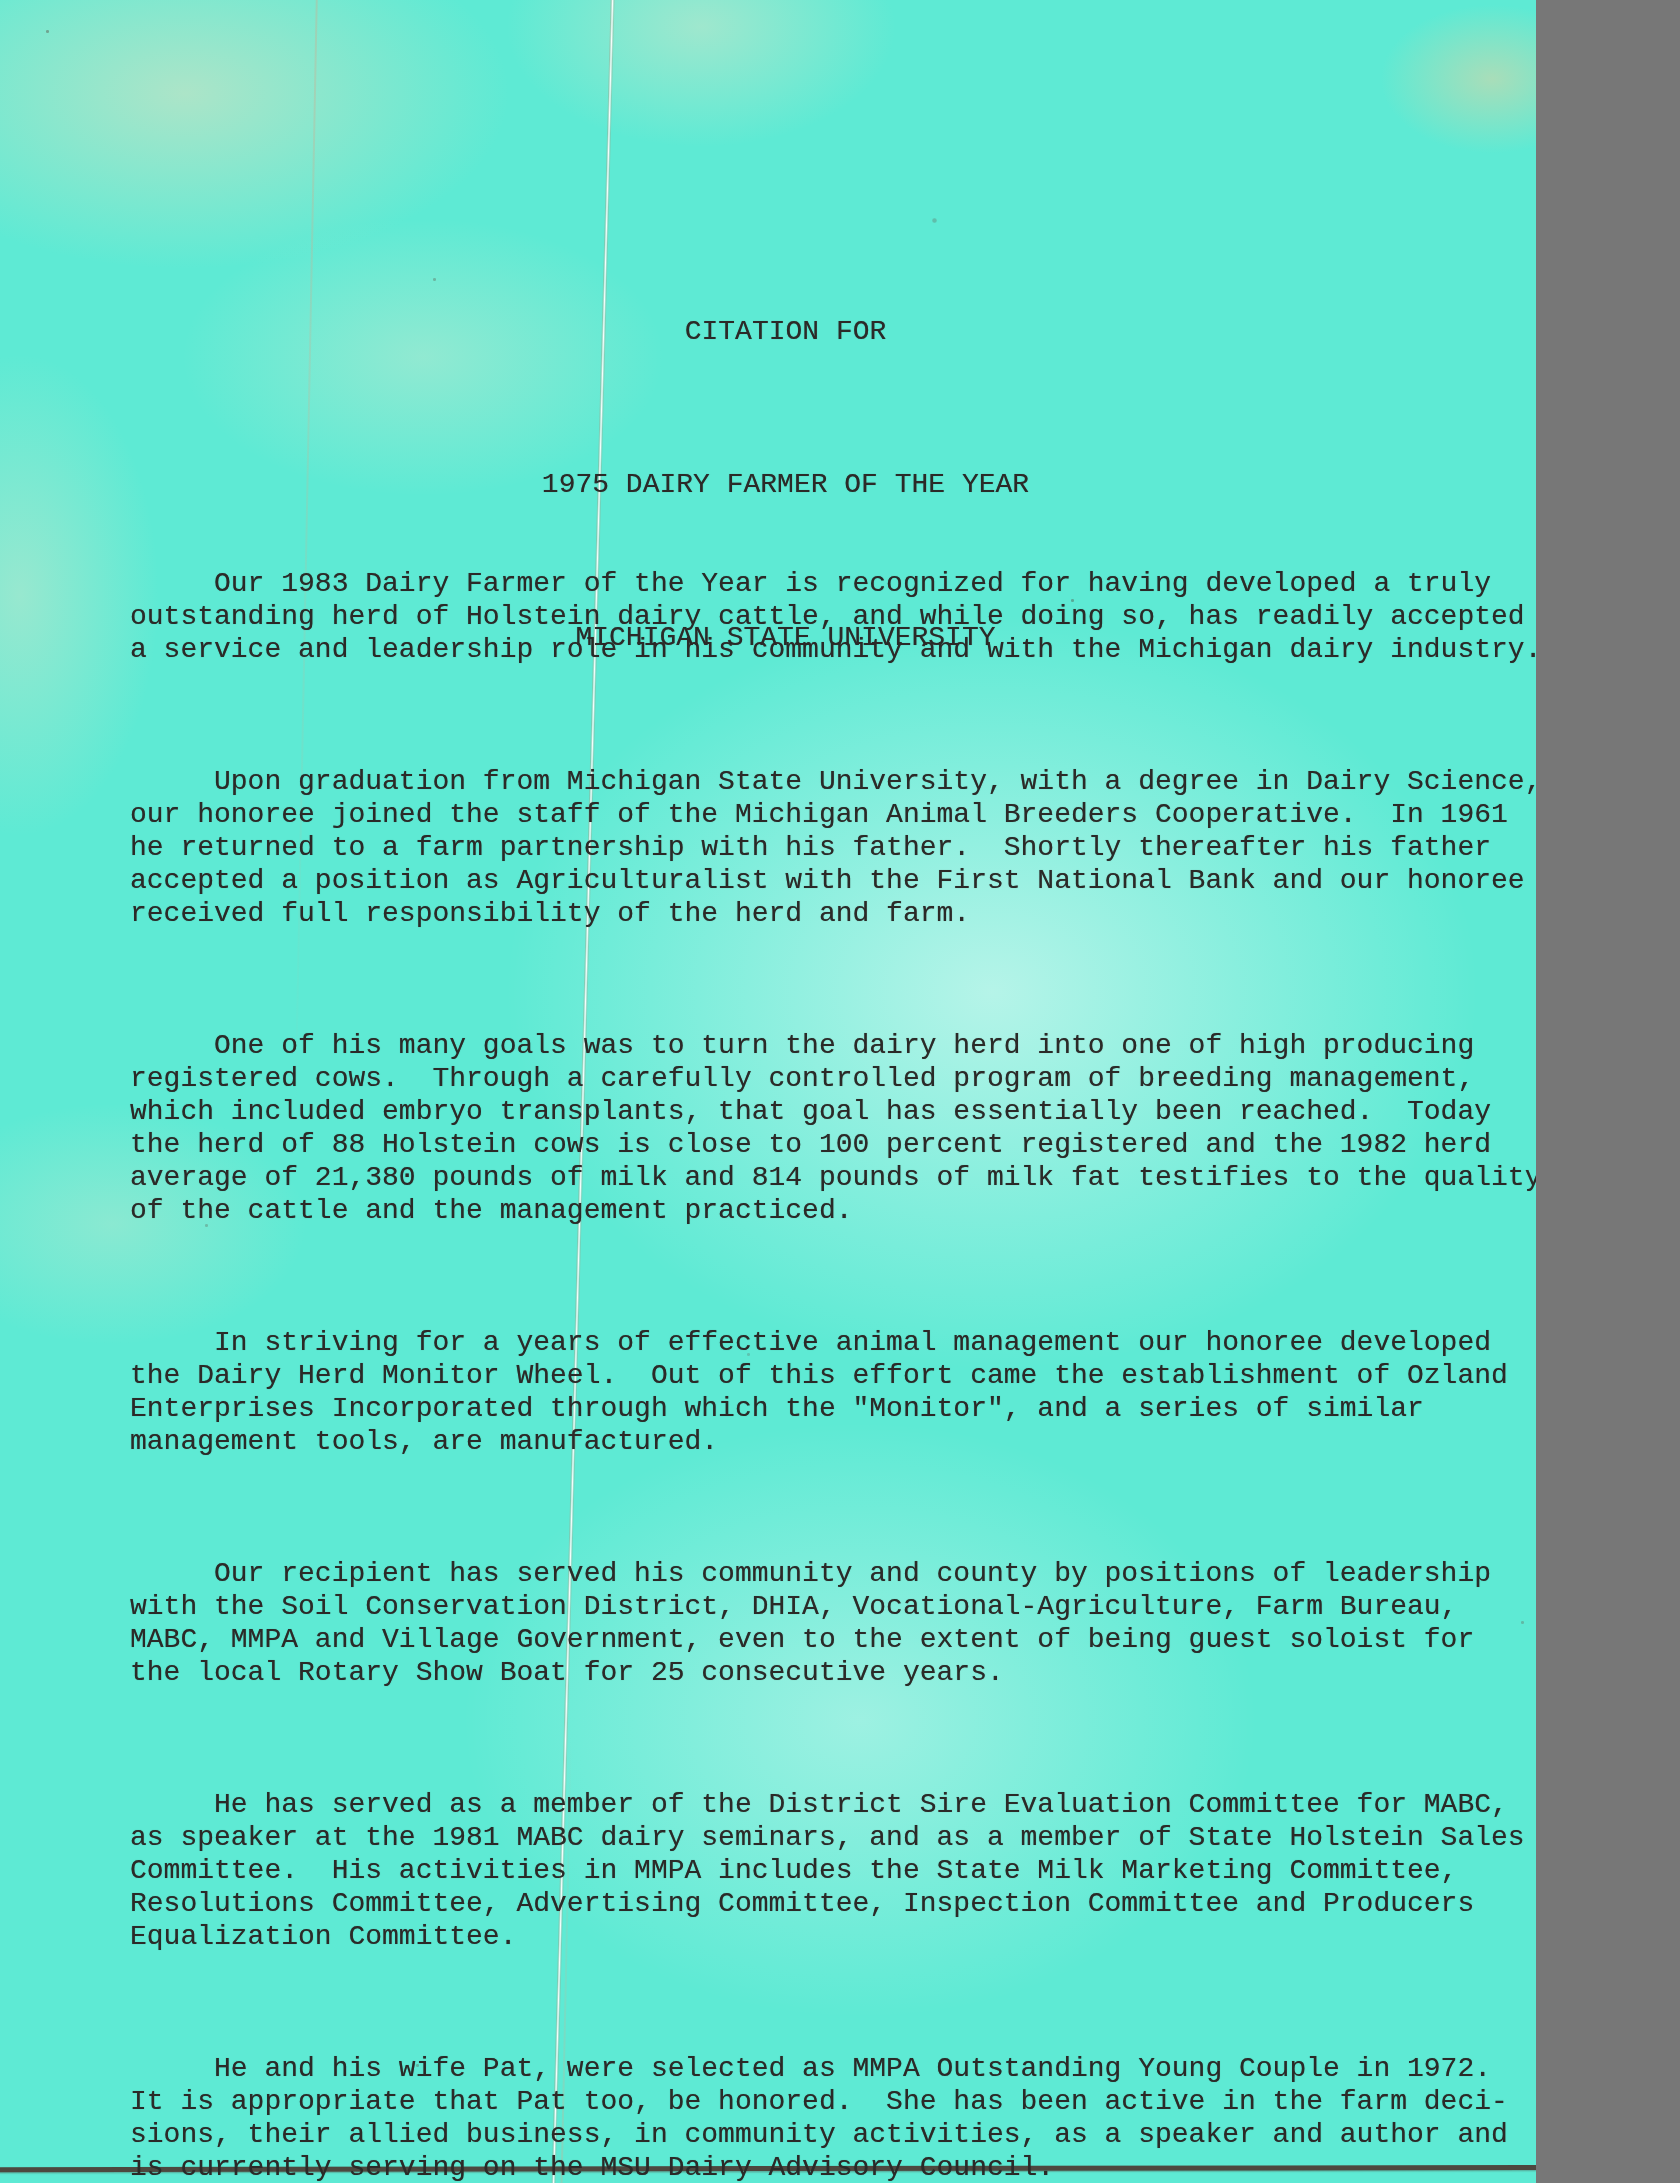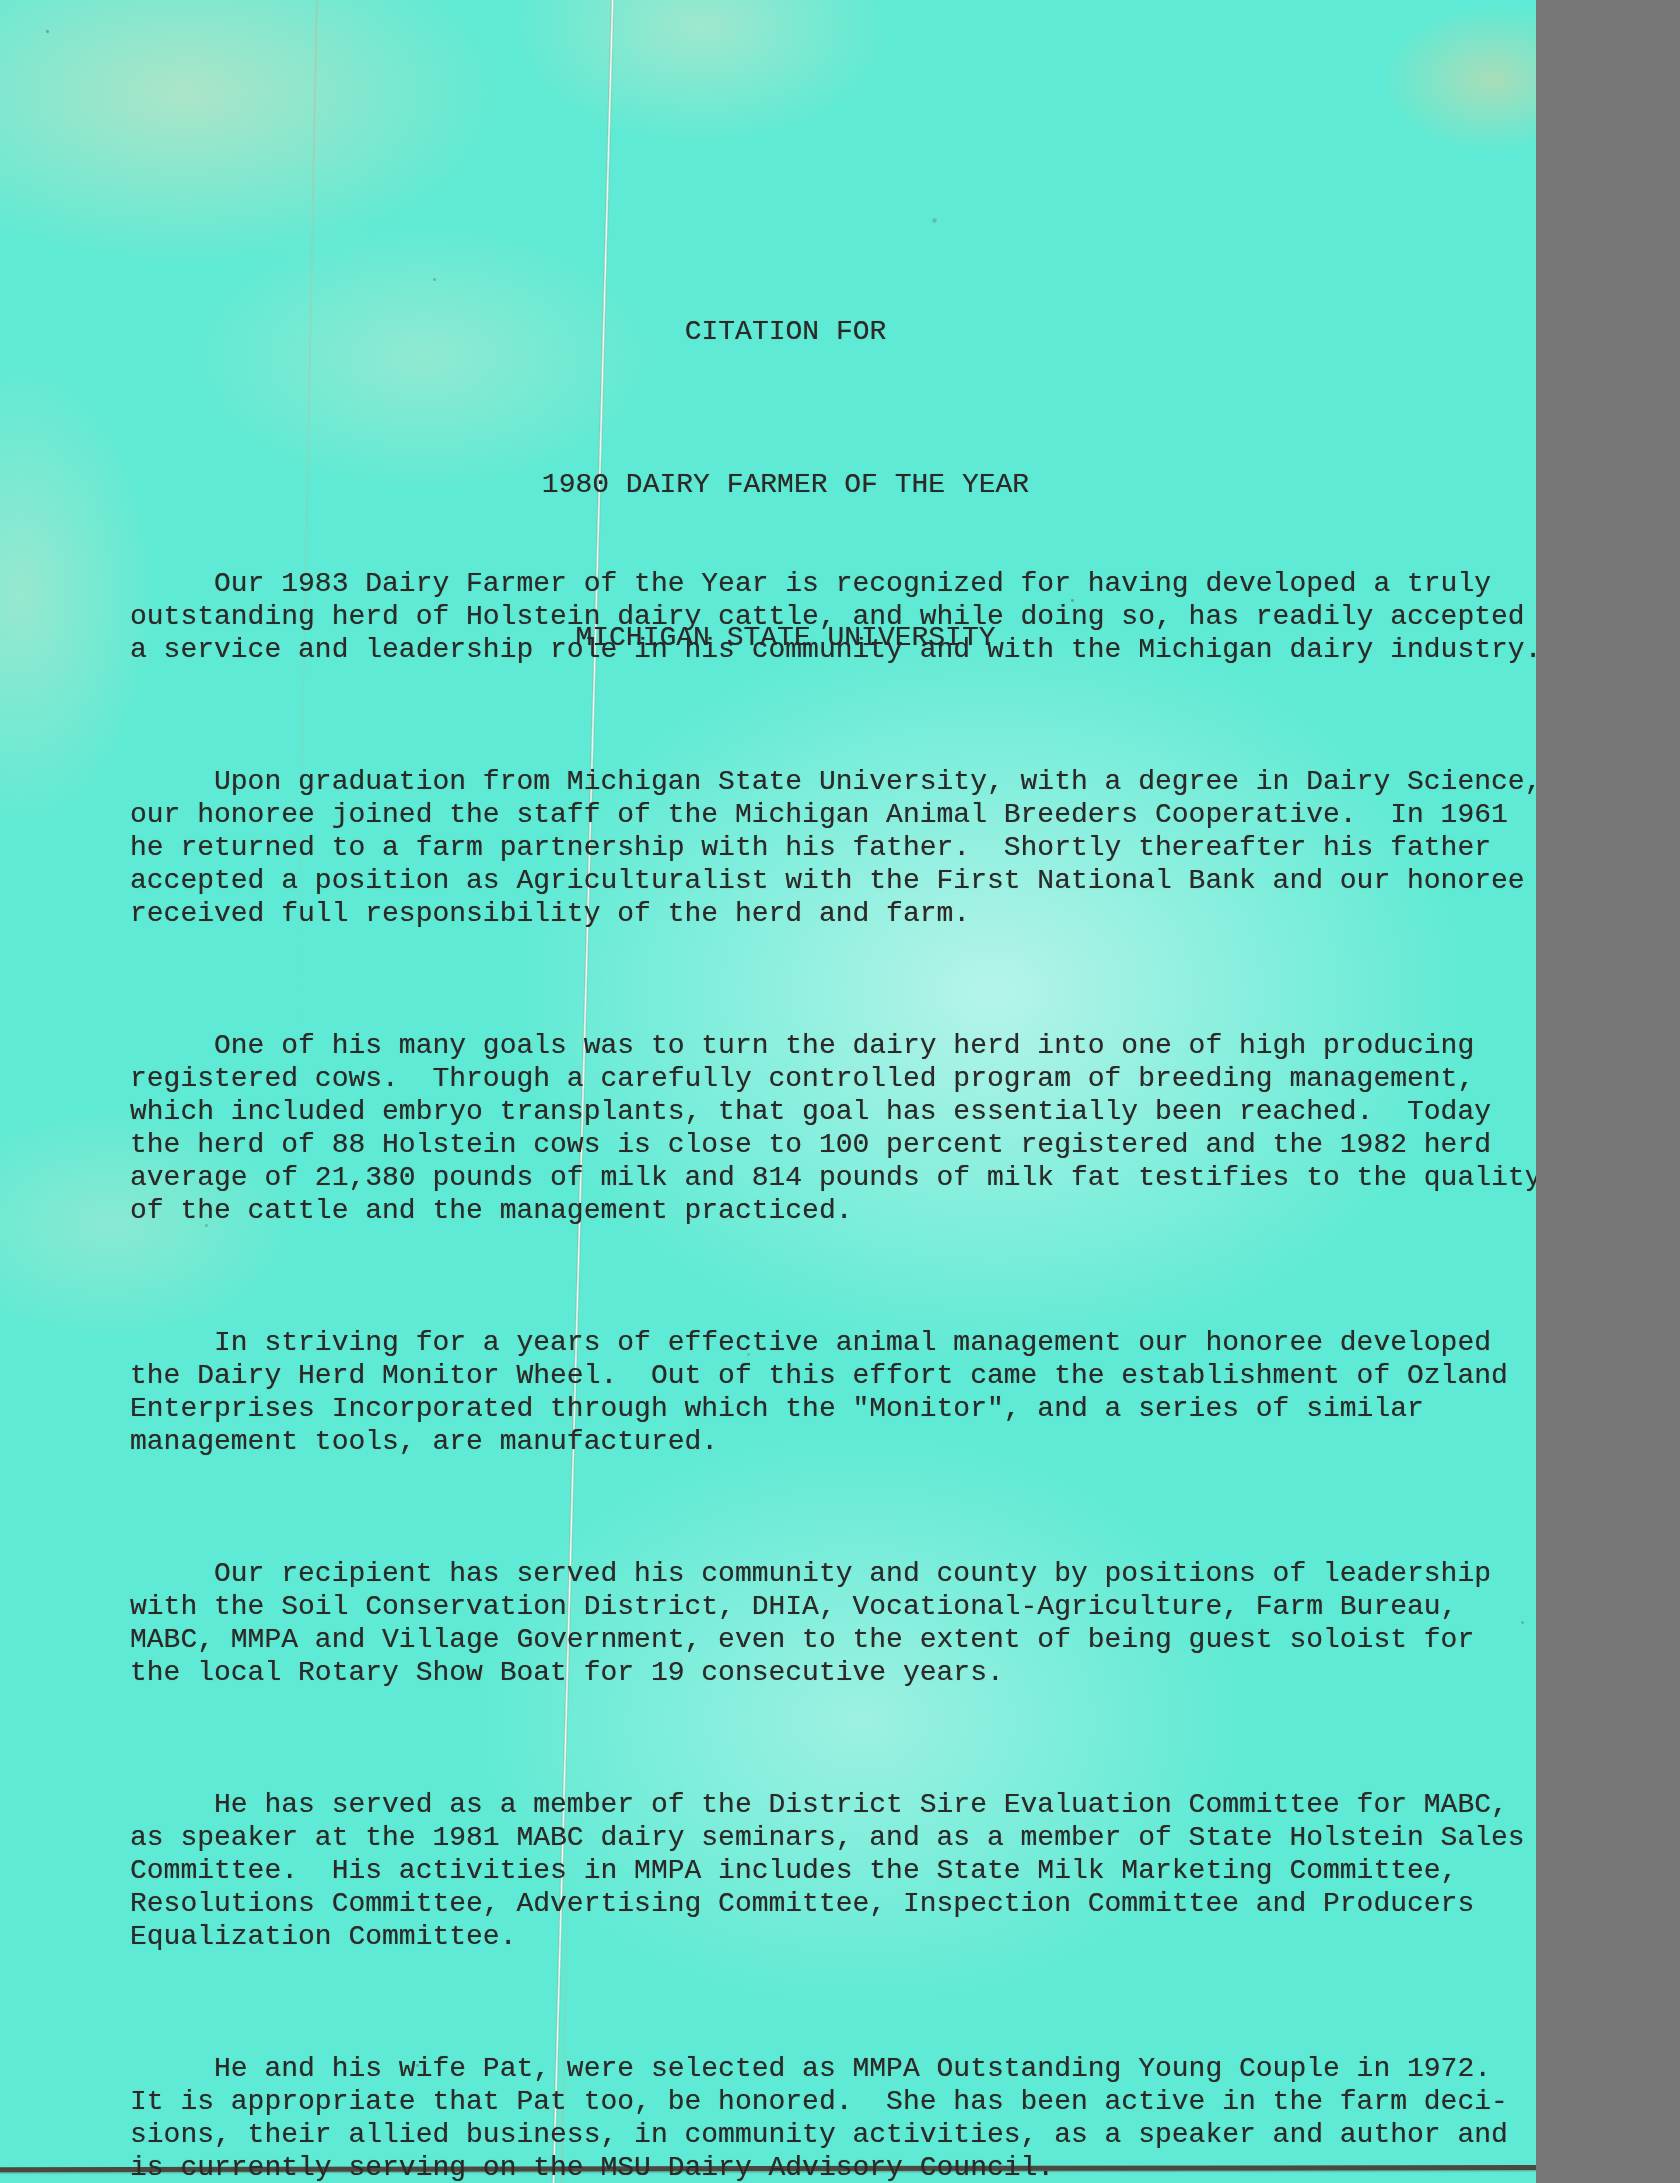--- a/index.html
+++ b/index.html
@@ -133,21 +133,21 @@
 <div class="page">
 
   <div class="artifact crease-main"></div>
   <div class="artifact crease-faint-top"></div>
   <div class="artifact crease-faint-bottom"></div>
   <div class="artifact bottom-edge"></div>
   <div class="specks"></div>
 
   <header class="title-block">
     <div class="title-line">CITATION FOR</div>
-    <div class="title-line">1980 DAIRY FARMER OF THE YEAR</div>
+    <div class="title-line">1975 DAIRY FARMER OF THE YEAR</div>
     <div class="title-line">MICHIGAN STATE UNIVERSITY</div>
   </header>
 
   <main class="body-text">
     <p class="para">     Our 1983 Dairy Farmer of the Year is recognized for having developed a truly
 outstanding herd of Holstein dairy cattle, and while doing so, has readily accepted
 a service and leadership role in his community and with the Michigan dairy industry.</p>
     <p class="para">     Upon graduation from Michigan State University, with a degree in Dairy Science,
 our honoree joined the staff of the Michigan Animal Breeders Cooperative.  In 1961
 he returned to a farm partnership with his father.  Shortly thereafter his father
@@ -159,21 +159,21 @@
 the herd of 88 Holstein cows is close to 100 percent registered and the 1982 herd
 average of 21,380 pounds of milk and 814 pounds of milk fat testifies to the quality
 of the cattle and the management practiced.</p>
     <p class="para">     In striving for a years of effective animal management our honoree developed
 the Dairy Herd Monitor Wheel.  Out of this effort came the establishment of Ozland
 Enterprises Incorporated through which the "Monitor", and a series of similar
 management tools, are manufactured.</p>
     <p class="para">     Our recipient has served his community and county by positions of leadership
 with the Soil Conservation District, DHIA, Vocational-Agriculture, Farm Bureau,
 MABC, MMPA and Village Government, even to the extent of being guest soloist for
-the local Rotary Show Boat for 19 consecutive years.</p>
+the local Rotary Show Boat for 25 consecutive years.</p>
     <p class="para">     He has served as a member of the District Sire Evaluation Committee for MABC,
 as speaker at the 1981 MABC dairy seminars, and as a member of State Holstein Sales
 Committee.  His activities in MMPA includes the State Milk Marketing Committee,
 Resolutions Committee, Advertising Committee, Inspection Committee and Producers
 Equalization Committee.</p>
     <p class="para">     He and his wife Pat, were selected as MMPA Outstanding Young Couple in 1972.
 It is appropriate that Pat too, be honored.  She has been active in the farm deci-
 sions, their allied business, in community activities, as a speaker and author and
 is currently serving on the MSU Dairy Advisory Council.</p>
     

